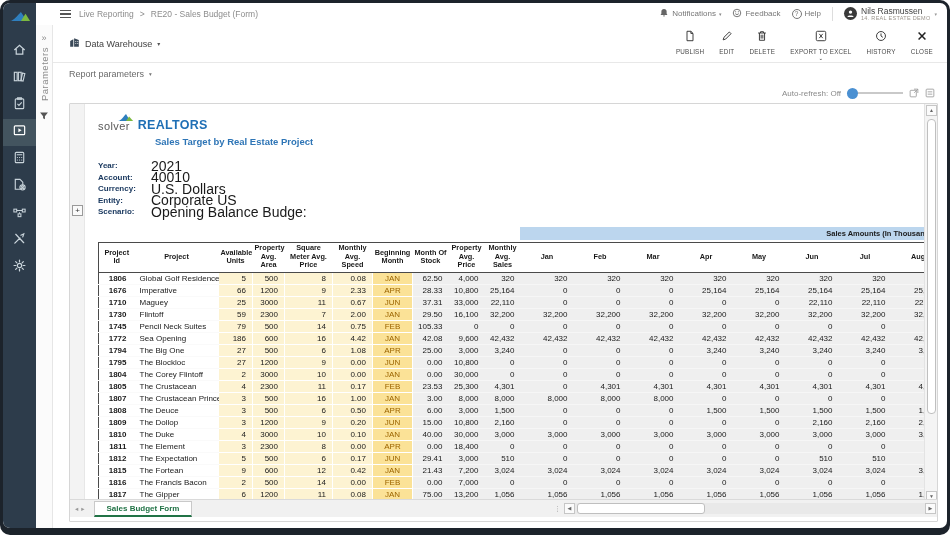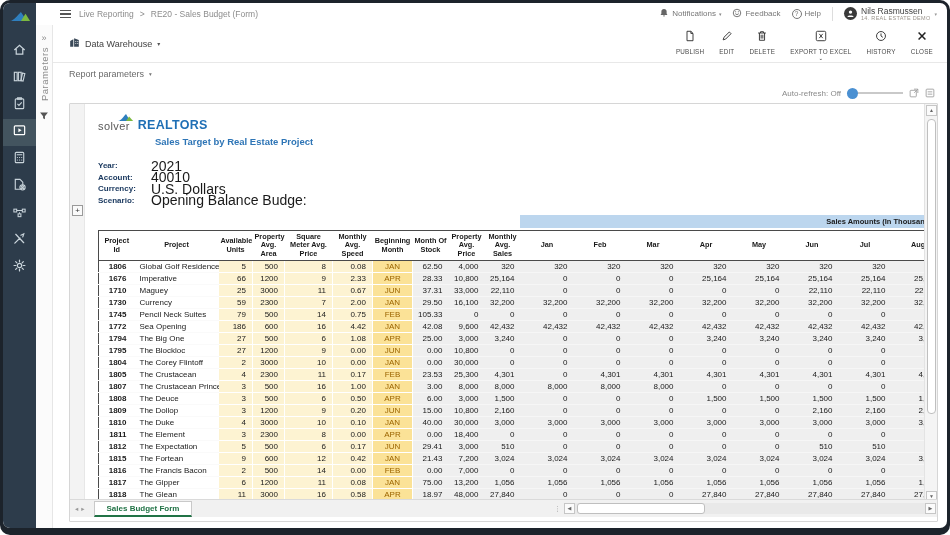--- a/index.html
+++ b/index.html
@@ -335,20 +335,24 @@
                     </div>
                   <div class="inforow">
                       <span class="l">Account:</span>
                       <span class="v">40010</span>
                     </div>
                   <div class="inforow">
                       <span class="l">Currency:</span>
                       <span class="v">U.S. Dollars</span>
                     </div>
                   <div class="inforow">
+                      <span class="l">Entity:</span>
+                      <span class="v">Corporate US</span>
+                    </div>
+                  <div class="inforow">
                       <span class="l">Scenario:</span>
                       <span class="v">Opening Balance Budge:</span>
                     </div>
                 </div>
 
                 <div class="band">Sales Amounts (In Thousands)</div>
 
                 <table class="sheet-tbl">
                   <colgroup id="tbl-cols">
                       <col style="width: 36px;">
@@ -448,21 +452,21 @@
                         <td class="c-val">0</td>
                         <td class="c-val">0</td>
                         <td class="c-val">0</td>
                         <td class="c-val">0</td>
                         <td class="c-val">22,110</td>
                         <td class="c-val">22,110</td>
                         <td class="c-val">22,110</td>
                       </tr>
                       <tr>
                         <td class="c-id">1730</td>
-                        <td class="c-proj">Currency</td>
+                        <td class="c-proj">Flintoff</td>
                         <td class="c-edit">59</td>
                         <td class="c-edit">2300</td>
                         <td class="c-edit">7</td>
                         <td class="c-edit">2.00</td>
                         <td class="c-month">JAN</td>
                         <td class="c-calc">29.50</td>
                         <td class="c-calc">16,100</td>
                         <td class="c-calc">32,200</td>
                         <td class="c-val">32,200</td>
                         <td class="c-val">32,200</td>

